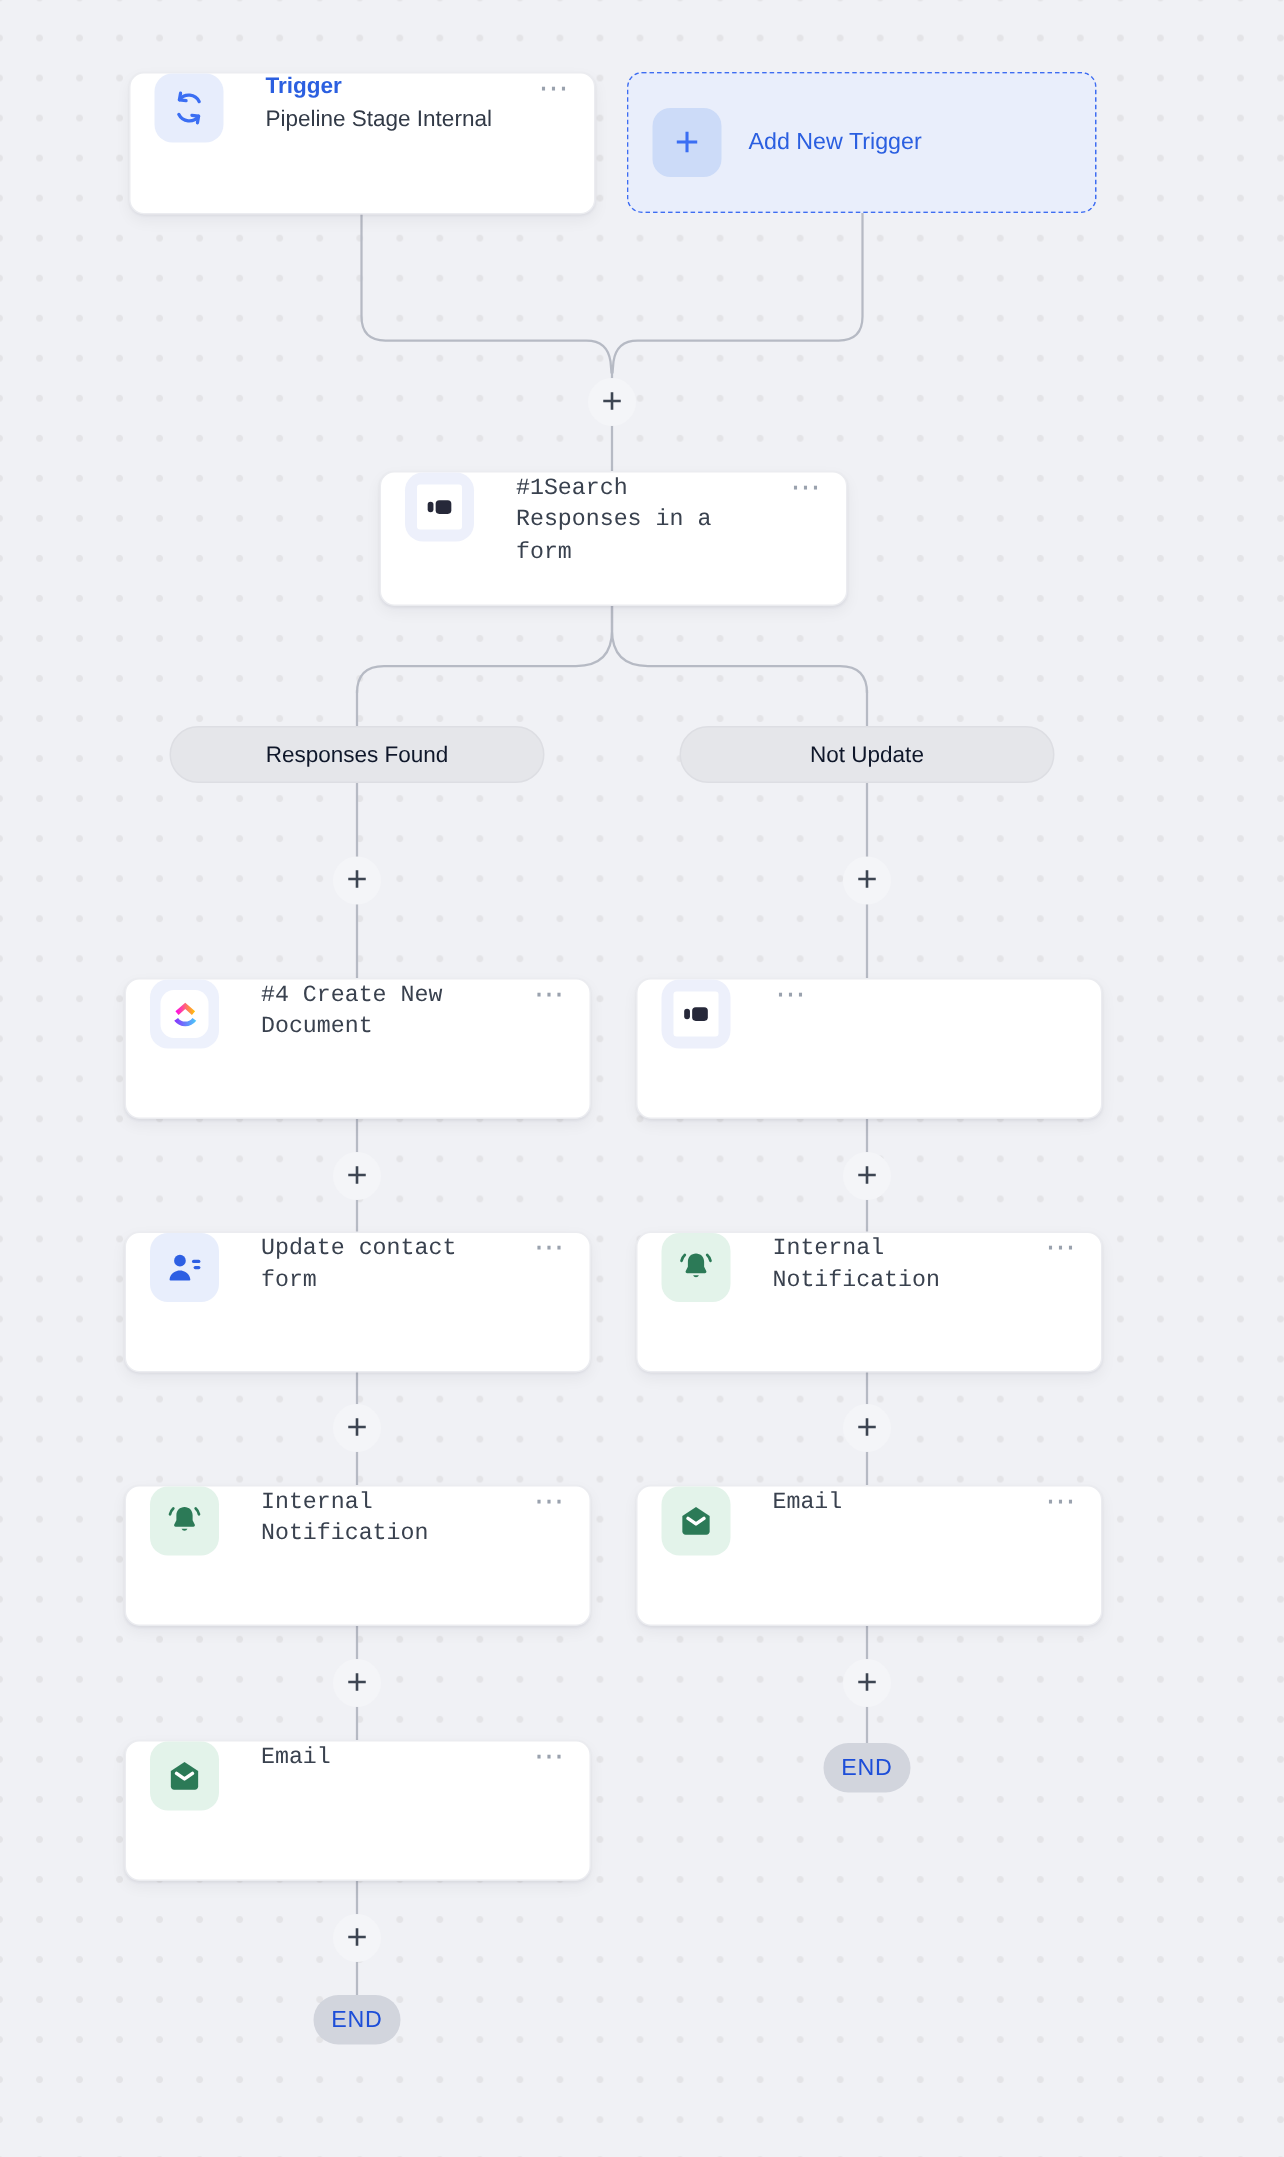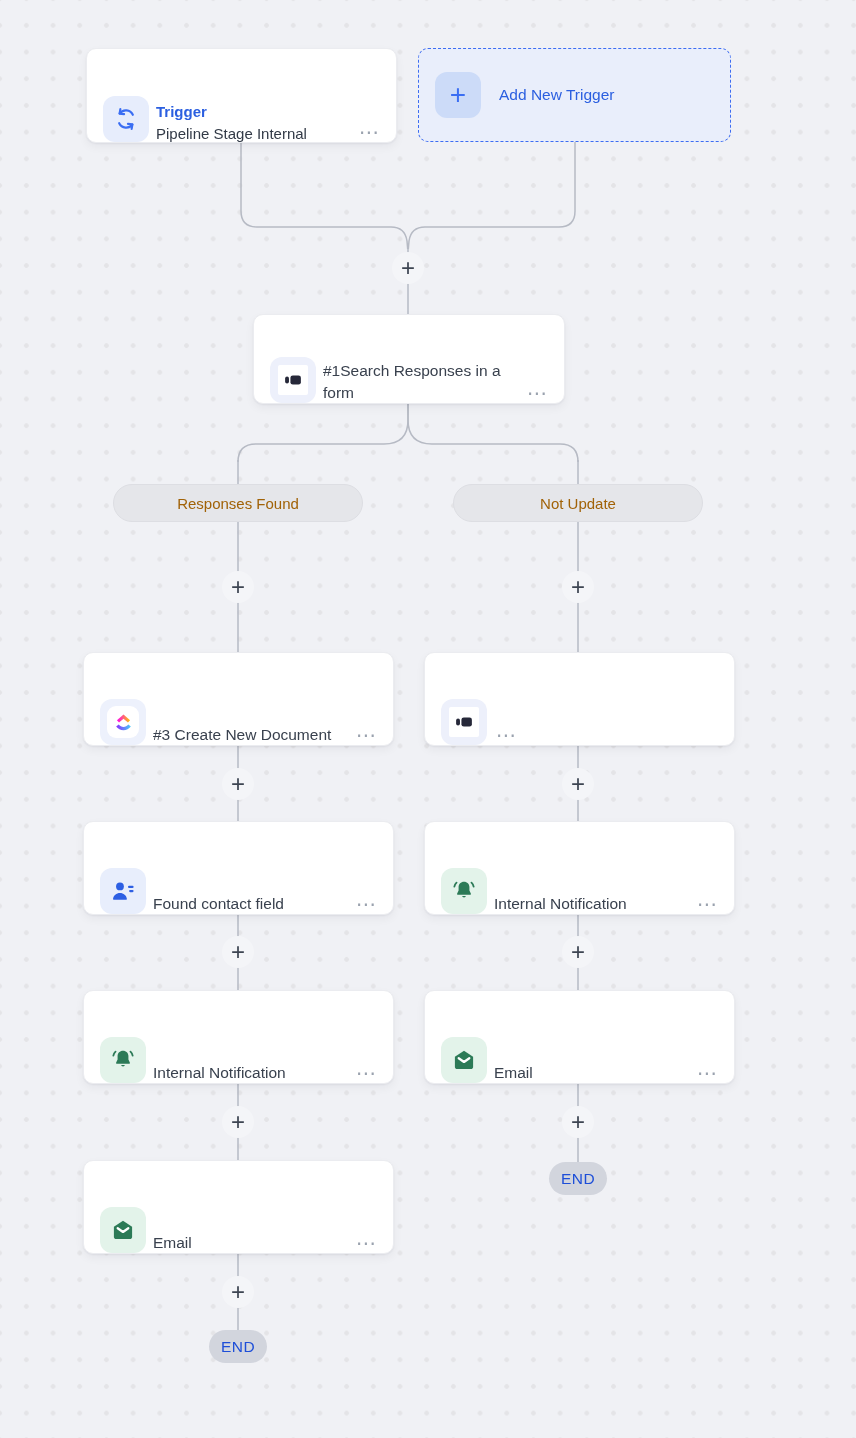--- a/index.html
+++ b/index.html
@@ -13,36 +13,36 @@
     background-color:#f0f1f5;
     background-image:radial-gradient(circle, #e4e4e7 2px, rgba(228,228,231,0) 2.6px);
     background-size:26.7px 26.7px;
     background-position:13px 12px;
   }
   .connectors{position:absolute;left:0;top:0;z-index:1;}
   .node-card{
     position:absolute;width:311px;height:94px;box-sizing:border-box;
     background:#ffffff;border:1px solid #ebecf0;border-radius:10px;
     box-shadow:0 1px 2px rgba(20,25,40,.05),0 4px 10px rgba(20,25,40,.05);
-    display:flex;align-items:flex-end;gap:7px;padding:0 16px;
+    display:flex;align-items:flex-start;gap:28px;padding:0 16px;
     z-index:2;cursor:pointer;
   }
   .icon-badge{
     width:46px;height:46px;border-radius:12px;flex:0 0 auto;
     display:flex;align-items:center;justify-content:center;
   }
   .bg-blue{background:#e8eefc;}
   .bg-lav{background:#edf0fb;}
   .bg-mint{background:#e3f3ea;}
   .inner-white{
     width:32px;height:32px;border-radius:9px;background:#ffffff;
     display:flex;align-items:center;justify-content:center;
   }
   .inner-white.sq{border-radius:2px;width:30px;height:30px;}
-  .card-title{flex:1 1 auto;font-size:15.5px;color:#39414e;line-height:1.38;}
+  .card-title{flex:1 1 auto;font-size:15.5px;color:#39414e;line-height:1.38;font-family:Liberation Mono, monospace;}
   .menu-dots{
     flex:0 0 auto;color:#9aa2ae;font-size:20px;letter-spacing:1px;
     line-height:1;padding-left:2px;cursor:pointer;user-select:none;
   }
   .trigger-text{flex:1 1 auto;}
   .trigger-title{color:#2b5fe0;font-weight:700;font-size:15px;margin-bottom:5px;}
   .trigger-sub{color:#323a47;font-size:15px;}
   .add-trigger{
     position:absolute;left:418px;top:48px;width:313px;height:94px;box-sizing:border-box;
     border:1.5px dashed #3e6df2;background:#e9eefb;border-radius:10px;
@@ -50,21 +50,21 @@
   }
   .add-plus-badge{
     width:46px;height:46px;border-radius:12px;background:#ccdbf8;color:#3b6ef3;
     font-size:28px;font-weight:400;display:flex;align-items:center;justify-content:center;
   }
   .add-label{color:#2b5fe0;font-weight:400;font-size:15.5px;}
   .branch-pill{
     position:absolute;width:250px;height:38px;border-radius:19px;background:#e5e6ea;
     border:1px solid #dddee3;box-sizing:border-box;
     display:flex;align-items:center;justify-content:center;
-    font-size:15px;color:#a16207;z-index:2;cursor:pointer;
+    font-size:15px;color:#0f172a;z-index:2;cursor:pointer;
   }
   .plus-btn{
     position:absolute;width:32px;height:32px;z-index:2;cursor:pointer;
     display:flex;align-items:center;justify-content:center;
     color:#3d4552;font-size:24px;font-weight:400;line-height:1;user-select:none;
   }
   .end-pill{
     position:absolute;width:58px;height:33px;border-radius:17px;background:#d2d5dd;
     color:#1d4ed8;font-size:15.5px;font-weight:500;letter-spacing:.5px;
     display:flex;align-items:center;justify-content:center;z-index:2;
@@ -163,34 +163,34 @@
             <linearGradient id="cuBot" x1="0" y1="0" x2="1" y2="0">
               <stop offset="0" stop-color="#8930fd"></stop>
                 <stop offset="1" stop-color="#49ccf9"></stop>
             </linearGradient>
           </defs>
           <path fill="url(#cuBot)" d="M3.6 16.6l2.9-2.2c1.5 1.9 3.3 2.8 5.5 2.8s4-.9 5.5-2.8l2.9 2.2c-2.1 2.7-5 4.2-8.4 4.2s-6.3-1.5-8.4-4.2z"></path>
           <path fill="url(#cuTop)" d="M12 7.7l-5.1 4.4-2.4-2.8L12 2.8l7.5 6.5-2.4 2.8z"></path>
         </svg>
       </div>
     </div>
-    <div class="card-title">#3 Create New Document</div>
+    <div class="card-title">#4 Create New Document</div>
     <div class="menu-dots">⋯</div>
   </div>
 
   <div class="node-card" style="left:83px;top:821px;">
     <div class="icon-badge bg-blue">
       <svg viewBox="0 0 24 24" width="26" height="26" fill="#2d5fe3">
         <circle cx="9.2" cy="7.8" r="3.6"></circle>
         <path d="M2.8 19.4c.4-3.4 3.1-5.6 6.4-5.6s6 2.2 6.4 5.6c0 .4-.2.6-.6.6H3.4c-.4 0-.6-.2-.6-.6z"></path>
         <rect x="16.6" y="7.2" width="5.2" height="2.1" rx="1.05"></rect>
         <rect x="17.6" y="11.0" width="4.2" height="2.1" rx="1.05"></rect>
       </svg>
     </div>
-    <div class="card-title">Found contact field</div>
+    <div class="card-title">Update contact form</div>
     <div class="menu-dots">⋯</div>
   </div>
 
   <div class="node-card" style="left:83px;top:990px;">
     <div class="icon-badge bg-mint">
       <svg viewBox="0 0 24 24" width="26" height="26">
         <path fill="#2c7a57" d="M12 3.4c2.9 0 5 2.2 5 5v3.1l1.3 2.7c.3.6-.1 1.3-.8 1.3H6.5c-.7 0-1.1-.7-.8-1.3L7 11.5V8.4c0-2.8 2.1-5 5-5z"></path>
         <path fill="#2c7a57" d="M10.2 16.7a1.9 1.9 0 0 0 3.6 0z"></path>
         <path fill="none" stroke="#2c7a57" stroke-width="1.7" stroke-linecap="round" d="M5.1 4.3C4.1 5.2 3.4 6.4 3.1 7.9"></path>
         <path fill="none" stroke="#2c7a57" stroke-width="1.7" stroke-linecap="round" d="M18.9 4.3c1 .9 1.7 2.1 2 3.6"></path>

